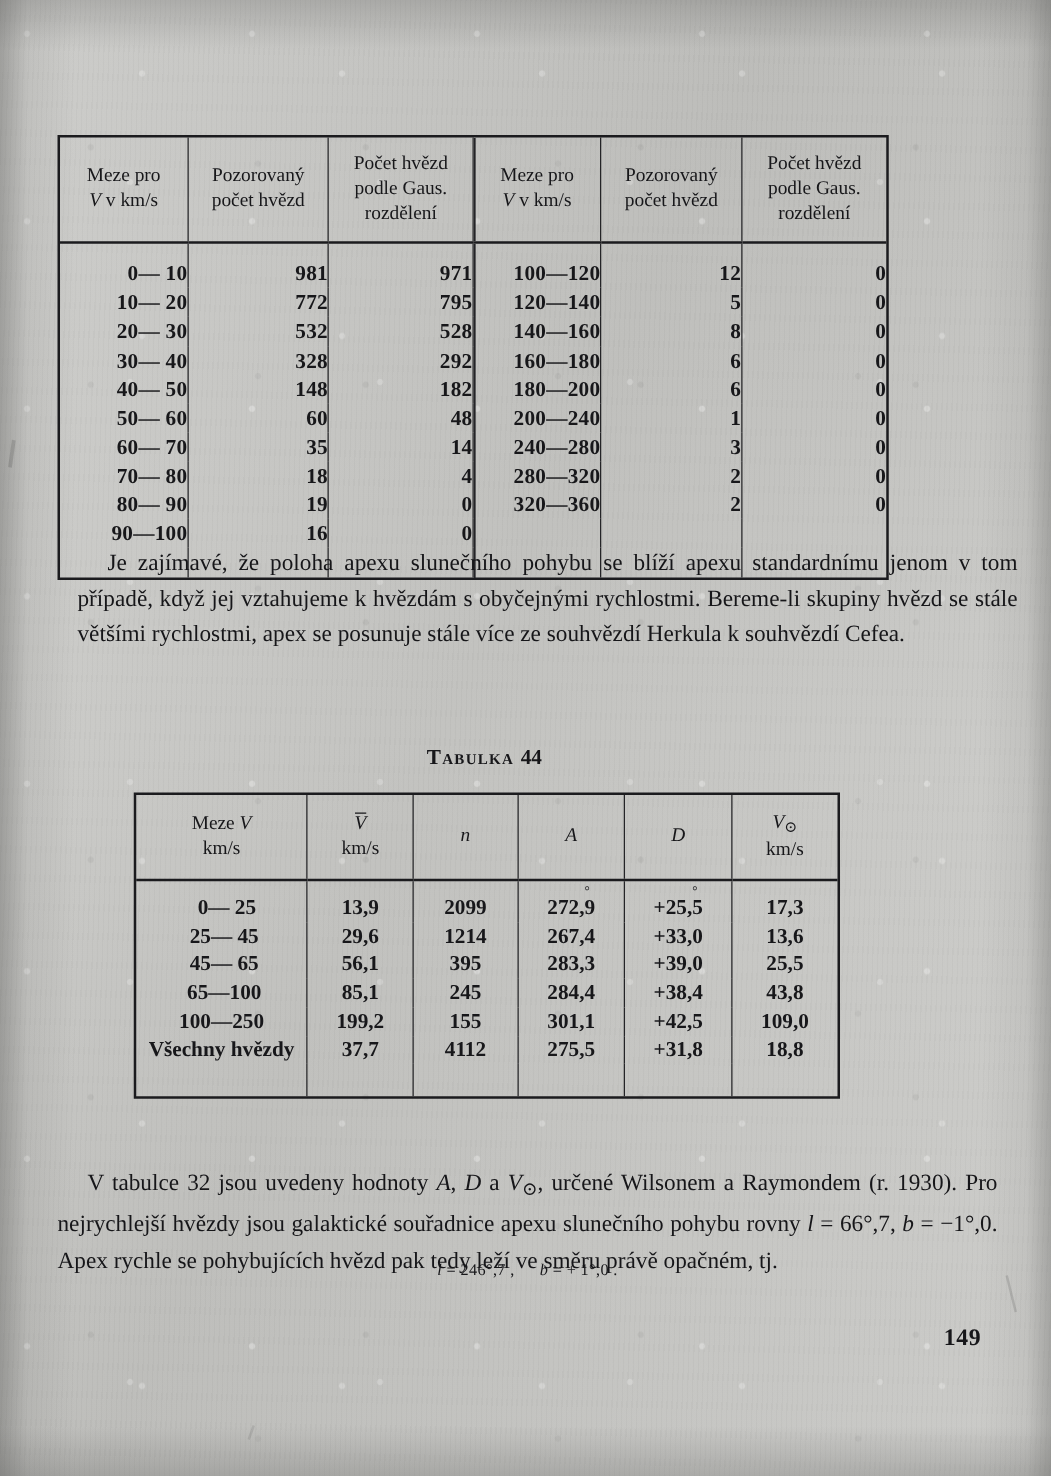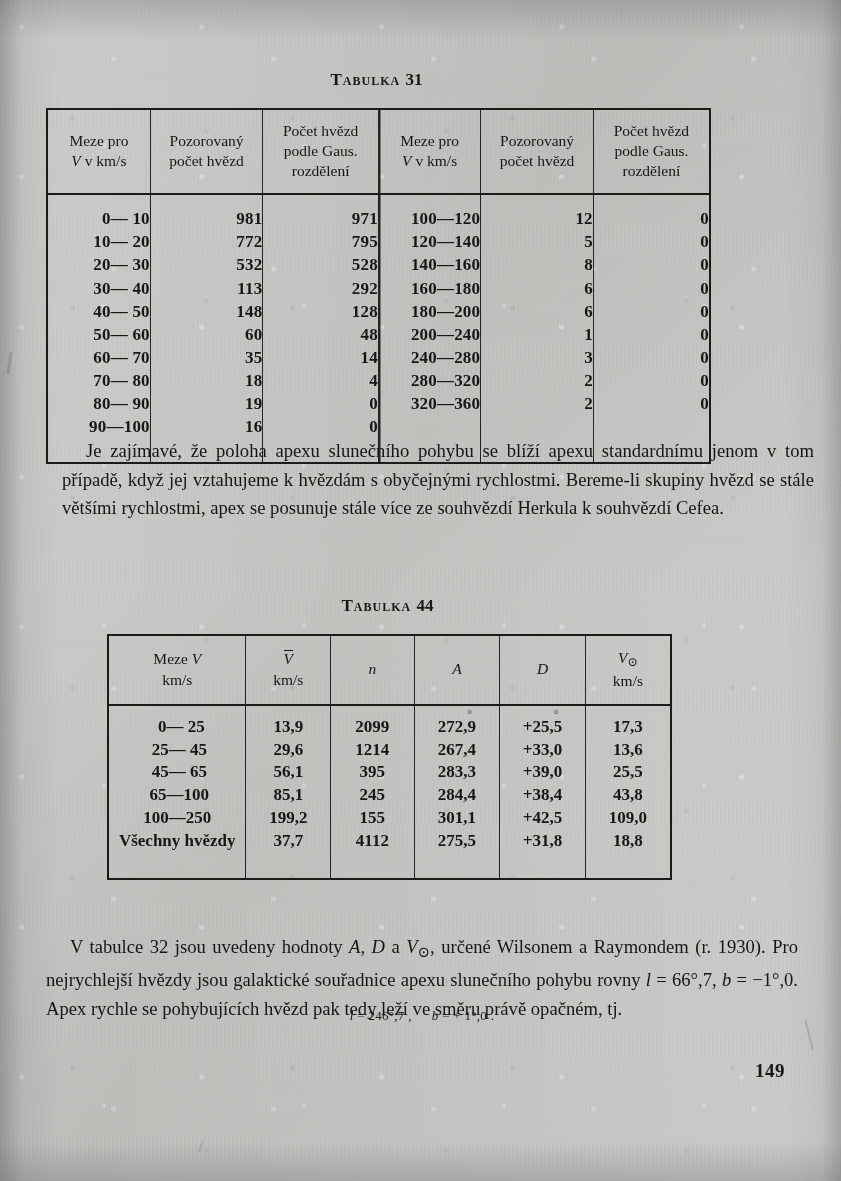--- a/index.html
+++ b/index.html
@@ -214,24 +214,20 @@
 </head>
 <body>
 
 <div class="page">
   <div class="content">
 
     <div class="speck" style="left:8px;  top:352px; width:3px;  height:22px; transform:rotate(8deg);  opacity:.5;"></div>
     <div class="speck" style="left:808px; top:1020px; width:2px; height:30px; transform:rotate(-14deg); opacity:.45;"></div>
     <div class="speck" style="left:200px; top:1140px; width:2px; height:12px; transform:rotate(20deg); opacity:.35;"></div>
 
-    <div class="tbl-caption" style="position:absolute; left:46px; top:70px; width:661px;">
-      <span>Tabulka</span>
-      <span class="num">31</span>
-    </div>
 
     <div id="table31-wrap">
       <table class="ptable" id="table31">
         <colgroup>
           <col class="c-mez">
             <col class="c-poz">
             <col class="c-gaus">
           <col class="c-mez">
             <col class="c-poz">
             <col class="c-gaus">
@@ -286,30 +282,30 @@
             <tr>
               <td class="dat mez "><span class="range"> 20— 30</span></td>
               <td class="dat vsep">532</td>
               <td class="dat vsep">528</td>
               <td class="dat mez dblsep"><span class="range">140—160</span></td>
               <td class="dat vsep">8</td>
               <td class="dat vsep">0</td>
             </tr>
             <tr>
               <td class="dat mez "><span class="range"> 30— 40</span></td>
-              <td class="dat vsep">113</td>
+              <td class="dat vsep">328</td>
               <td class="dat vsep">292</td>
               <td class="dat mez dblsep"><span class="range">160—180</span></td>
               <td class="dat vsep">6</td>
               <td class="dat vsep">0</td>
             </tr>
             <tr>
               <td class="dat mez "><span class="range"> 40— 50</span></td>
               <td class="dat vsep">148</td>
-              <td class="dat vsep">128</td>
+              <td class="dat vsep">182</td>
               <td class="dat mez dblsep"><span class="range">180—200</span></td>
               <td class="dat vsep">6</td>
               <td class="dat vsep">0</td>
             </tr>
             <tr>
               <td class="dat mez "><span class="range"> 50— 60</span></td>
               <td class="dat vsep">60</td>
               <td class="dat vsep">48</td>
               <td class="dat mez dblsep"><span class="range">200—240</span></td>
               <td class="dat vsep">1</td>

